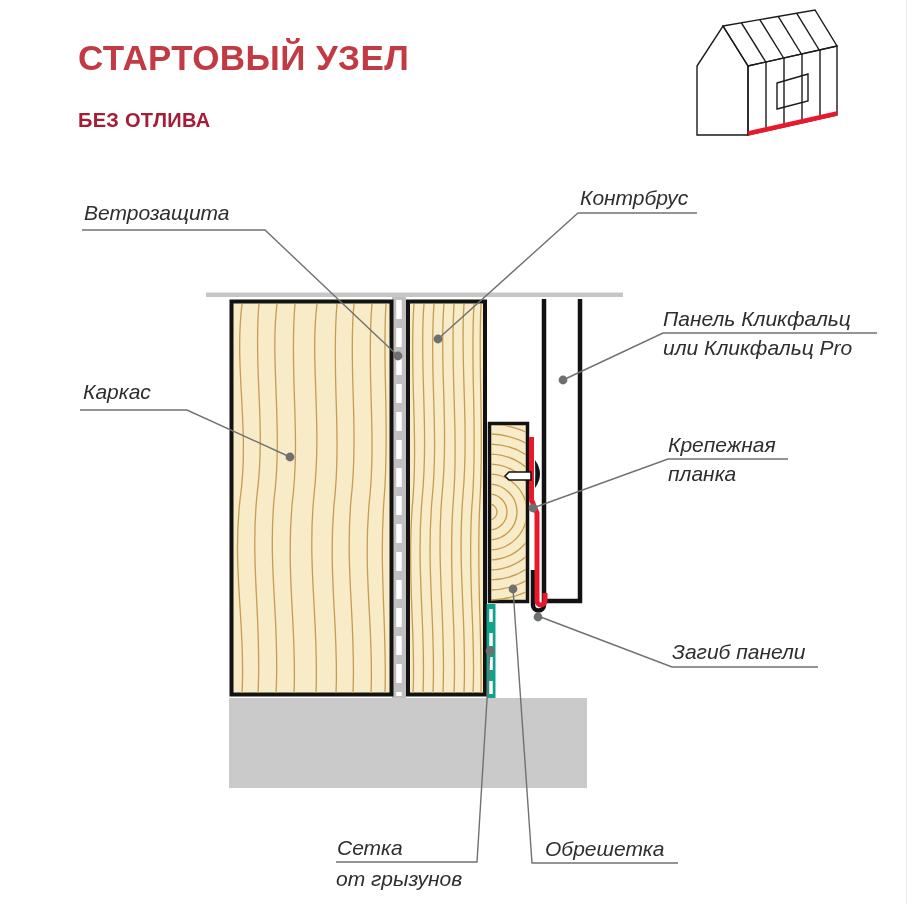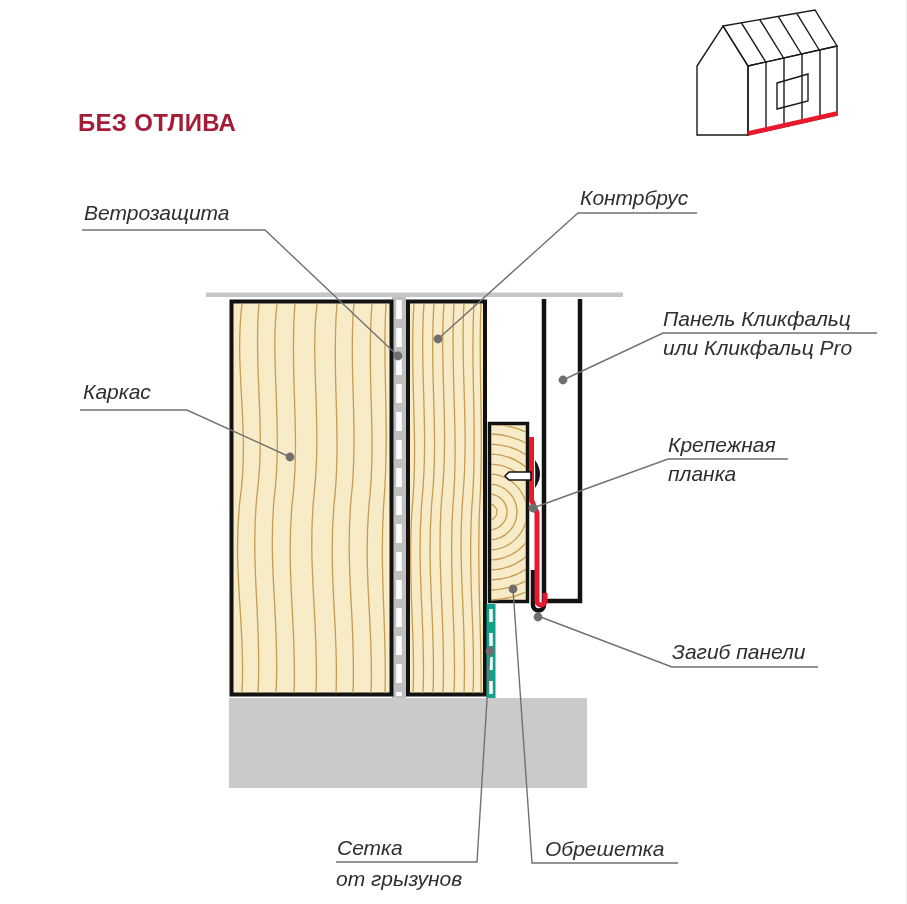--- a/index.html
+++ b/index.html
@@ -12,40 +12,41 @@
     box-sizing:border-box;
     border-right:1px solid #ececec;
   }
   .title{
     position:absolute;left:78px;top:38px;margin:0;
     font-size:35px;font-weight:700;letter-spacing:.4px;
     color:#C23B44;
   }
   .subtitle{
     position:absolute;left:78px;top:109px;margin:0;
-    font-size:24px;font-weight:700;letter-spacing:.3px;
+    font-size:20px;font-weight:700;letter-spacing:.3px;
     color:#A31D37;
   }
   .house{position:absolute;left:684px;top:6px;}
   .diagram{position:absolute;left:0;top:0;width:907px;height:904px;}
 
   .outline{stroke:#121212;fill:none;}
   .house .outline{stroke:#1a1a1a;stroke-width:1.4;}
   .leader{stroke:#717171;stroke-width:1.4;fill:none;}
   .dot{fill:#6F6F6F;}
   .lbl{font:italic 21px "Liberation Sans",sans-serif;fill:#2E2E2E;}
   .grain{fill:none;stroke-width:1.3;}
   .membrane-dash{stroke:#ffffff;stroke-width:5.5;stroke-dasharray:19 9;fill:none;}
   .mesh-dash{stroke:#ffffff;stroke-width:3.5;stroke-dasharray:13 11;fill:none;}
 </style>
 </head>
 <body>
 
 <div class="page">
 
+  <h1 class="title">СТАРТОВЫЙ УЗЕЛ</h1>
   <h2 class="subtitle">БЕЗ ОТЛИВА</h2>
 
   <svg class="house" width="160" height="134" viewBox="0 0 160 134">
     <g>
       <polygon class="outline" points="13,129 13,60 39,20 64,60 64,129" fill="#fff"></polygon>
       <polygon class="outline" points="64,60 153,40 153,109 64,129"></polygon>
       <polygon class="outline" points="39,20 131,4 153,40 64,60"></polygon>
       <g>
         <line class="outline" x1="57.4" y1="16.8" x2="81.8" y2="56"></line>
         <line class="outline" x1="75.8" y1="13.6" x2="99.6" y2="52"></line>

